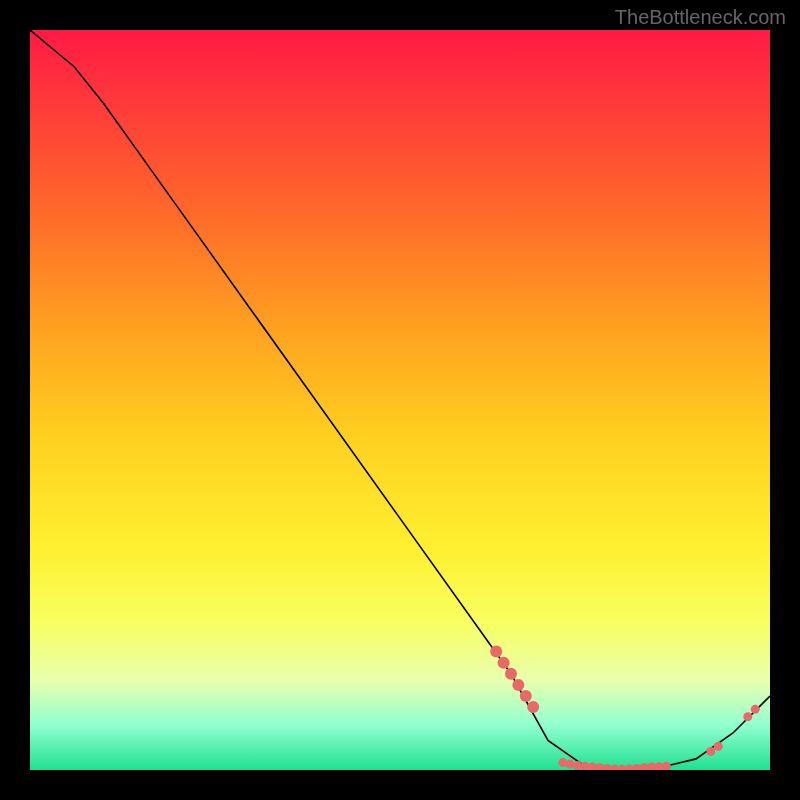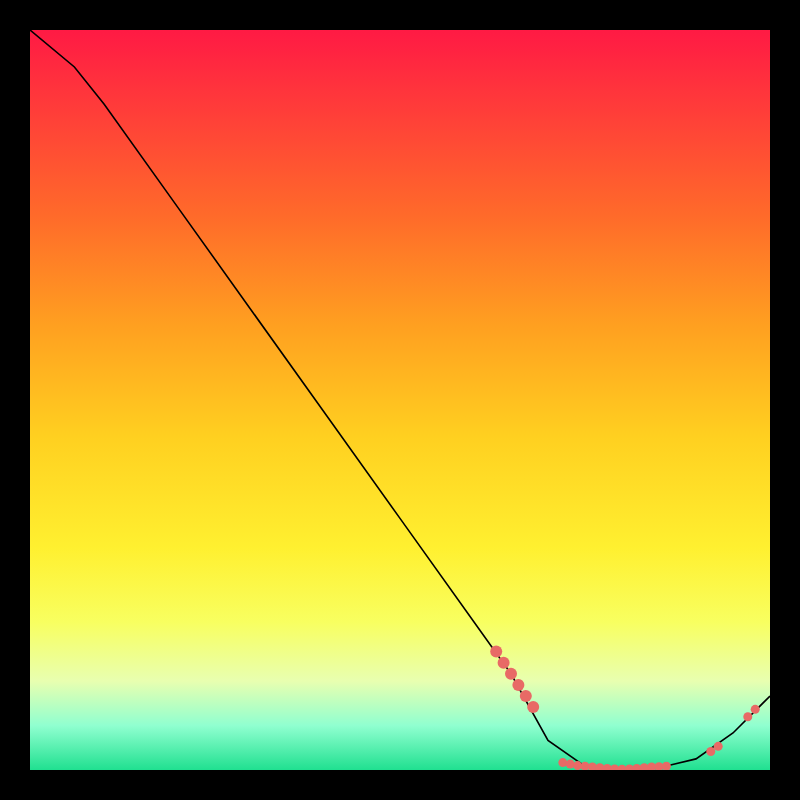--- a/index.html
+++ b/index.html
@@ -20,20 +20,21 @@
       #20e090 100%);
     }
     svg.curve-layer { position: absolute; inset: 0; width: 100%; height: 100%; }
     .curve-path { fill: none; stroke: #000; stroke-width: 1.6; }
     .dot { fill: #e86a66; }
   </style>
 </head>
 <body>
 
 <div class="outer">
+  <div class="watermark">TheBottleneck.com</div>
   <div class="plot-area">
     <div class="gradient"></div>
     <svg class="curve-layer" viewBox="0 0 740 740" preserveAspectRatio="none">
       <path id="main-curve" class="curve-path" d="M0.0 0.0 L44.4 37.0 L74.0 74.0 L148.0 177.6 L222.0 281.2 L296.0 384.8 L370.0 488.4 L444.0 592.0 L481.0 643.8 L518.0 710.4 L555.0 736.3 L592.0 740.0 L629.0 737.8 L666.0 728.9 L703.0 703.0 L740.0 666.0 "></path>
       <g id="dots-a">
           <circle cx="466.2" cy="621.6" r="6" class="dot"></circle>
           <circle cx="473.6" cy="632.7" r="6" class="dot"></circle>
           <circle cx="481" cy="643.8" r="6" class="dot"></circle>
           <circle cx="488.40000000000003" cy="654.9" r="6" class="dot"></circle>
           <circle cx="495.8" cy="666" r="6" class="dot"></circle>

